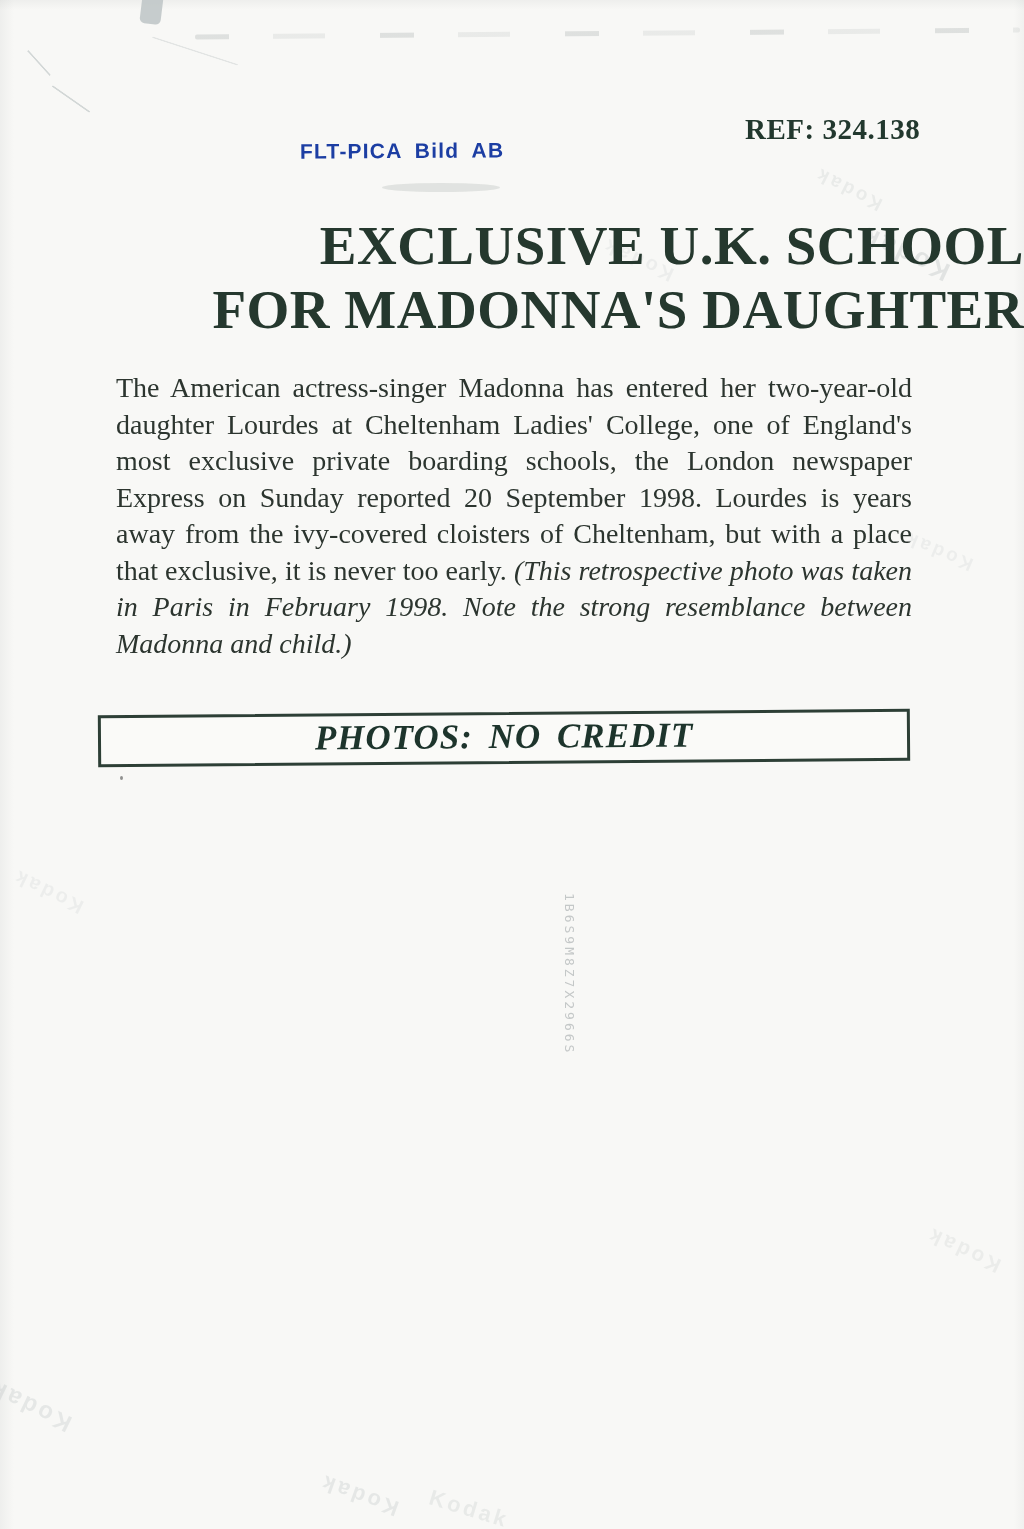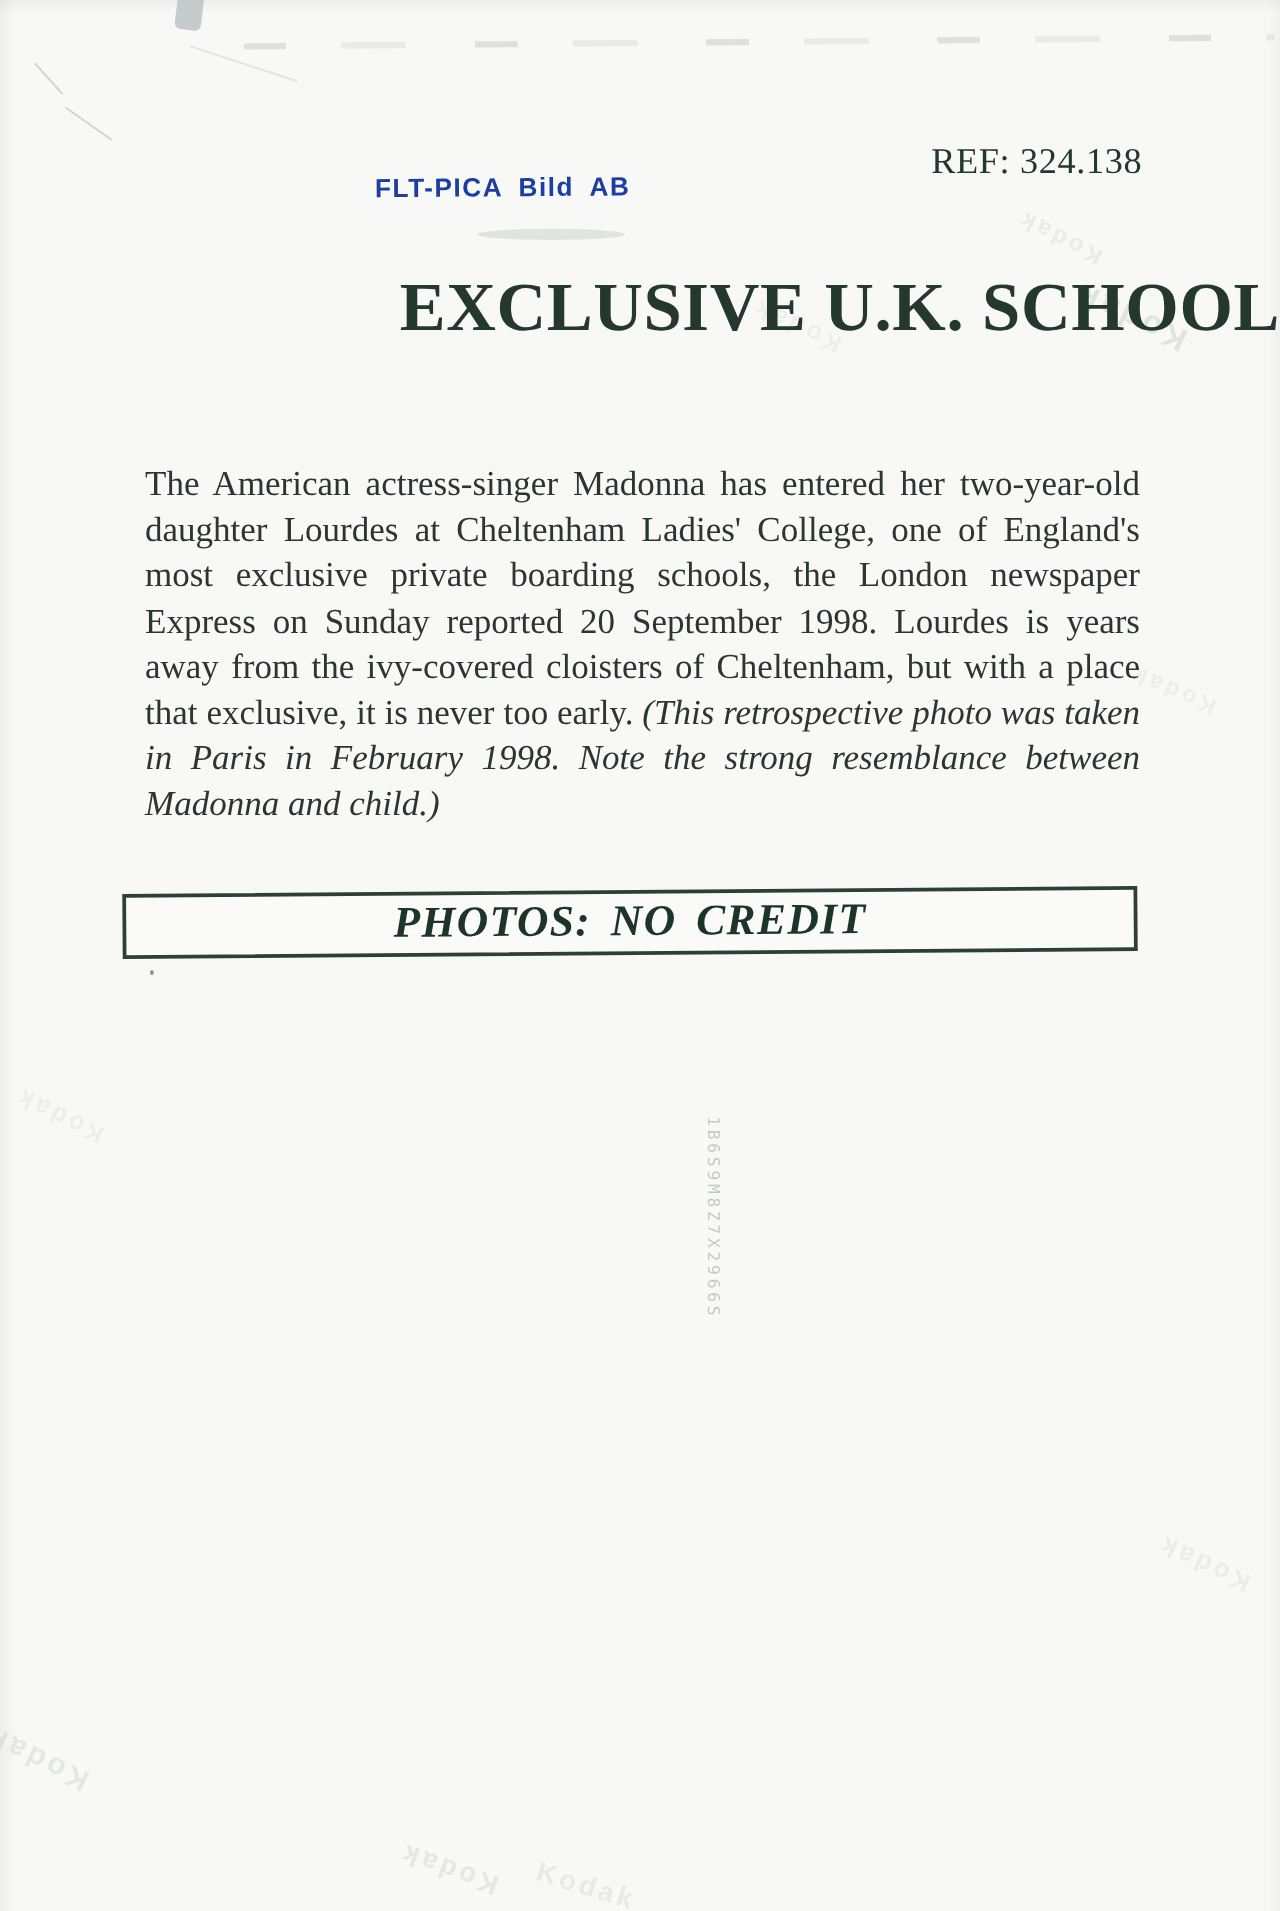--- a/index.html
+++ b/index.html
@@ -48,21 +48,21 @@
 
   
   .stamp {
     position: absolute; left: 300px; top: 139px;
     font-family: "Liberation Sans", sans-serif; font-weight: bold;
     font-size: 21px; letter-spacing: 1.2px; word-spacing: 6px;
     color: #1c3ea3; transform: rotate(-0.4deg);
   }
   .ref {
     position: absolute; left: 745px; top: 113px;
-    font-size: 29px; font-weight: normal; letter-spacing: 0.5px;
+    font-size: 29px; font-weight: bold; letter-spacing: 0.5px;
     color: #22382e;
   }
 
   
   .headline {
     position: absolute; left: 20px; top: 214px; width: 1004px;
     text-align: right; font-weight: bold;
     font-size: 55px; line-height: 64px; color: #25382e;
     letter-spacing: 0.5px;
   }
@@ -140,20 +140,21 @@
   <div class="wm wm-7">Kodak</div>
   <div class="wm wm-8">Kodak</div>
   <div class="wm wm-9">Kodak</div>
   <div class="serial-wm">1B6S9M8Z7X2966S</div>
 
   <div class="stamp">FLT-PICA Bild AB</div>
   <div class="ref">REF: 324.138</div>
 
   <h1 class="headline" style="margin:0; font-size:55px;">
     <span style="display:block;">EXCLUSIVE U.K. SCHOOL</span>
+    <span style="display:block;">FOR MADONNA'S DAUGHTER</span>
   </h1>
 
   <p class="body-text" style="margin:0;"><span>The American actress-singer Madonna has entered her two-year-old daughter Lourdes at Cheltenham Ladies' College, one of England's most exclusive private boarding schools, the London newspaper Express on Sunday reported 20 September 1998. Lourdes is years away from the ivy-covered cloisters of Cheltenham, but with a place that exclusive, it is never too early. </span><span class="italic-part">(This retrospective photo was taken in Paris in February 1998. Note the strong resemblance between Madonna and child.)</span></p>
 
 
   <div class="credit-box">
     <span class="credit-text">PHOTOS: NO CREDIT</span>
   </div>
 
 </div>

